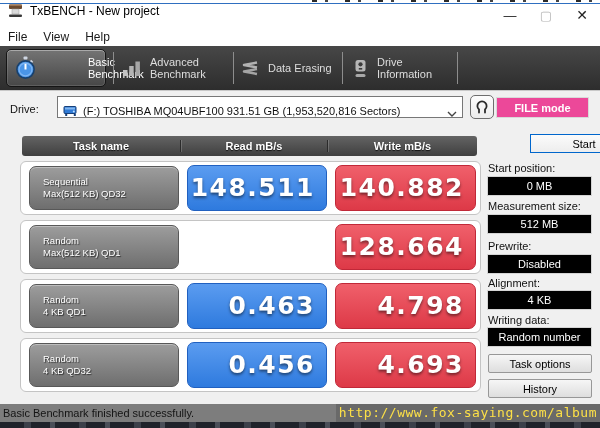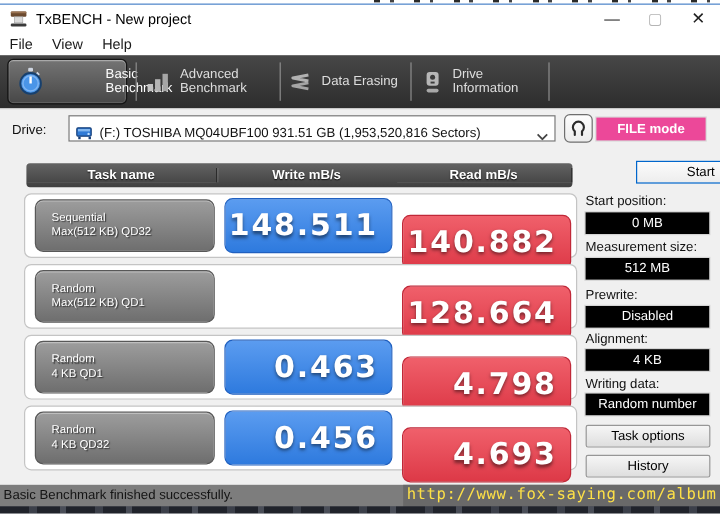--- a/index.html
+++ b/index.html
@@ -9,21 +9,21 @@
     -webkit-font-smoothing:antialiased;
   }
   .abs{position:absolute;}
 
   
   .top-strip{left:0;top:0;width:600px;height:3px;background:#fff;border-bottom:1px solid #2f6fc0;}
   .top-frag{left:295px;top:0;width:305px;height:2px;
     background:repeating-linear-gradient(90deg,transparent 0 17px,#2a2a2a 17px 22px,transparent 22px 30px,#444 30px 33px);}
 
   
-  .titlebar{left:0;top:4px;width:600px;height:24px;background:#fff;display:flex;align-items:center;}
+  .titlebar{left:0;top:4px;width:600px;height:24px;background:#fff;display:flex;}
   .app-icon{margin-left:8px;width:15px;height:14px;}
   .title-text{margin-left:7px;font-size:12px;color:#000;}
   .win-controls{position:absolute;right:0;top:-2px;height:26px;display:flex;}
   .win-btn{width:36px;height:26px;display:flex;align-items:center;justify-content:center;font-size:13px;color:#222;}
   .win-btn.max{color:#b5b5b5;}
   .win-btn.close{font-size:14px;}
 
   
   .menubar{left:0;top:28px;width:600px;height:18px;background:#fff;display:flex;align-items:center;}
   .menu-item{font-size:12px;color:#1a1a1a;padding:0 8px;}
@@ -67,21 +67,21 @@
   .task-btn{position:absolute;left:8px;top:4px;width:150px;height:44px;border-radius:7px;
     background:linear-gradient(#9d9d9d,#6e6e6e);border:1px solid #585858;box-sizing:border-box;
     box-shadow:inset 0 1px 0 rgba(255,255,255,.35);
     color:#fff;font-size:9.5px;line-height:12px;padding:9px 0 0 13px;
     text-shadow:1px 1px 1px rgba(0,0,0,.65);}
   .val{position:absolute;top:3px;height:46px;border-radius:7px;box-sizing:border-box;
     color:#fff;font-family:"DejaVu Sans",sans-serif;font-weight:bold;font-size:25px;letter-spacing:1.5px;
     text-align:right;padding-right:11px;line-height:44px;
     text-shadow:0 2px 3px rgba(0,0,0,.5);}
   .val.read{left:166px;width:140px;background:linear-gradient(#5b9cf0,#2e7ade);border:1px solid #2060c0;}
-  .val.write{left:314px;width:141px;background:linear-gradient(#f0606b,#dd3947);border:1px solid #c02838;margin-top:14px;}
+  .val.write{left:314px;width:141px;background:linear-gradient(#f0606b,#dd3947);border:1px solid #c02838;}
 
   
   .start-btn{left:488px;top:134px;width:108px;height:19px;background:linear-gradient(#fbfbfb,#ededed);
     border:1px solid #0066cc;box-sizing:border-box;display:flex;align-items:center;justify-content:center;
     font-size:11px;color:#000;margin-left:42px;}
   .field-label{left:488px;font-size:11px;color:#111;}
   .black-btn{left:488px;width:103px;height:18px;background:#000;color:#fff;font-size:11px;
     display:flex;align-items:center;justify-content:center;box-shadow:0 0 0 1px #d4d4d4;}
   .gray-btn{left:488px;width:104px;height:19px;background:linear-gradient(#f6f6f6,#dedede);
     border:1px solid #979797;box-sizing:border-box;border-radius:2px;
@@ -189,22 +189,22 @@
 </div>
 <div class="abs refresh-btn">
   <svg width="16" height="16" viewBox="0 0 16 16">
     <path d="M5 13.5 v-3 a4.6 4.6 0 1 1 6 0 v3" fill="none" stroke="#2b2b2b" stroke-width="1.8" stroke-linecap="round"></path>
   </svg>
 </div>
 <div class="abs file-mode-btn">FILE mode</div>
 
 <div class="abs tbl-header">
   <div class="col col-task">Task name</div>
+  <div class="col col-read">Read mB/s</div>
   <div class="col col-write">Write mB/s</div>
-  <div class="col col-read">Read mB/s</div>
 </div>
 
 <div class="abs bench-row" style="top:161px">
   <div class="task-btn">
     <span>Sequential</span><br><span>Max(512 KB) QD32</span>
   </div>
   <div class="val read">148.511</div>
   <div class="val write">140.882</div>
 </div>
 

